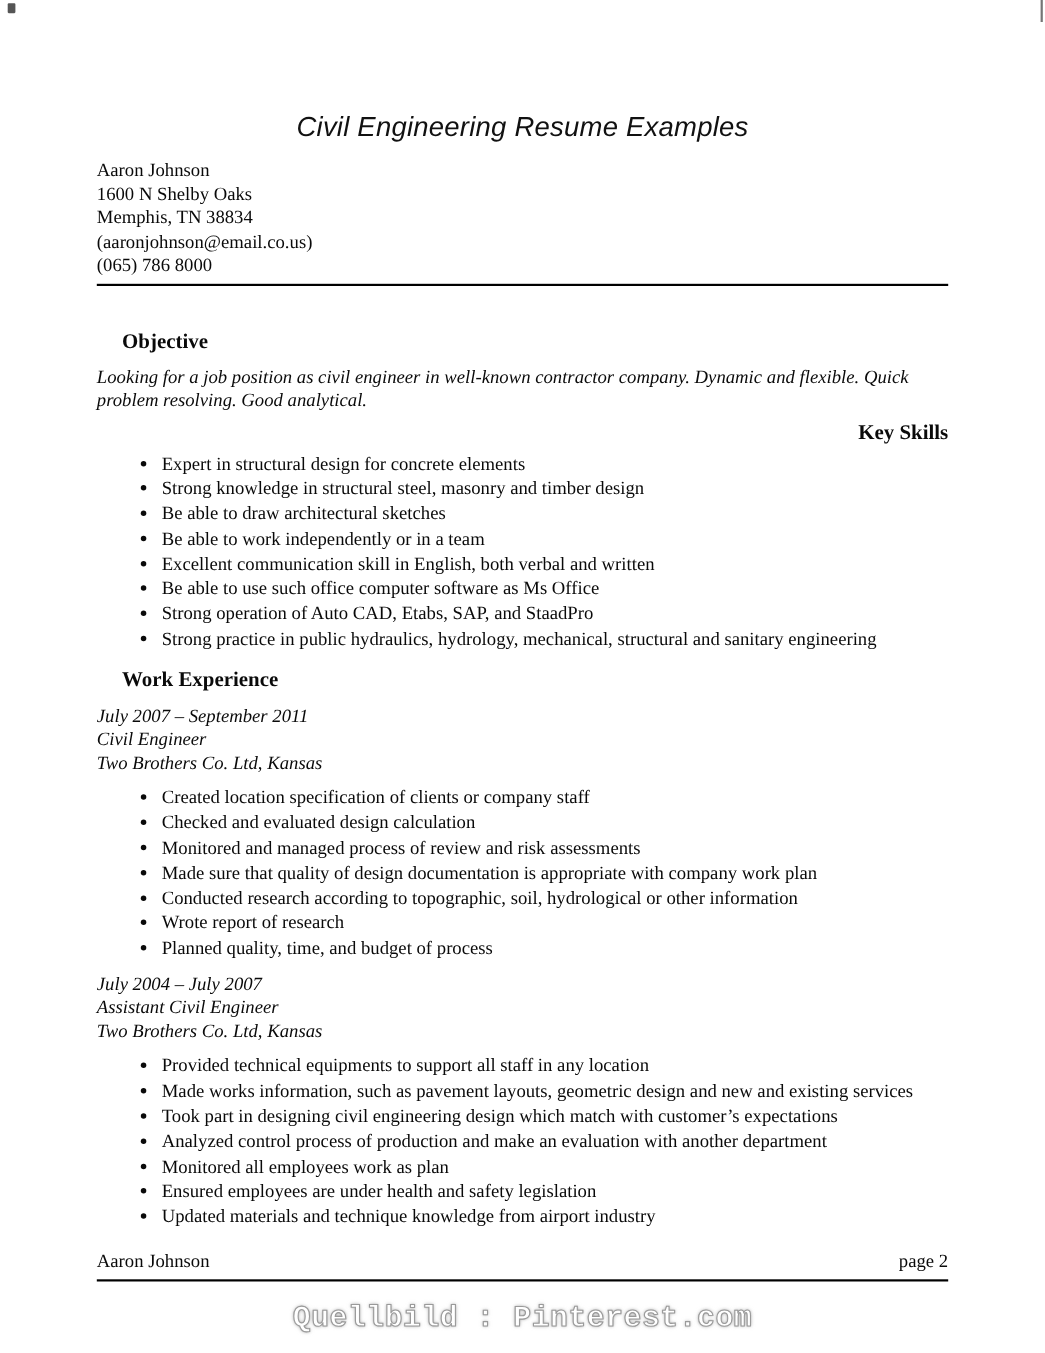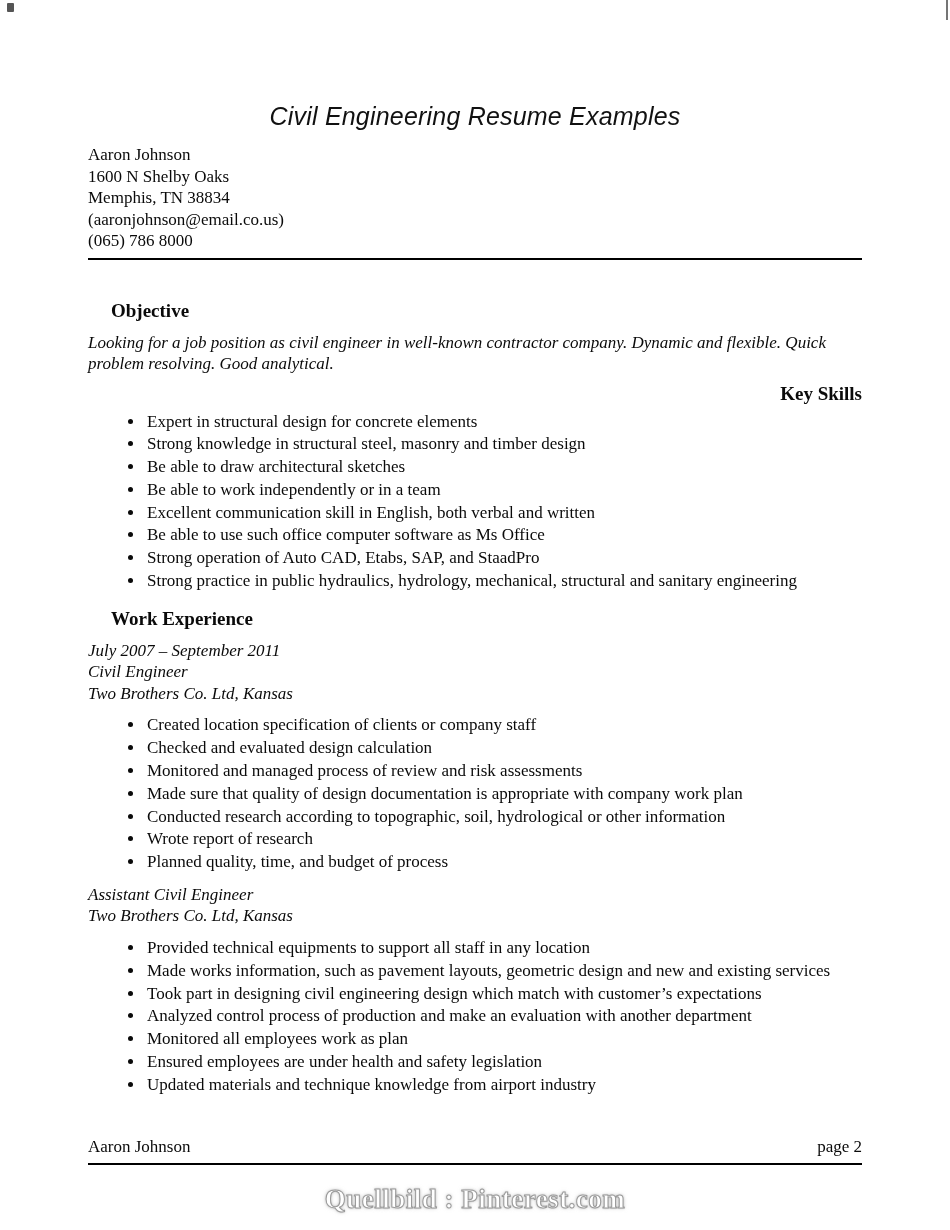--- a/index.html
+++ b/index.html
@@ -82,21 +82,21 @@
     justify-content: space-between;
     font-size: 17px;
     line-height: 21px;
   }
   .watermark {
     position: absolute;
     top: 1184px;
     left: 0;
     right: 0;
     text-align: center;
-    font-family: Liberation Serif, serif;
+    font-family: Liberation Mono, monospace;
     font-weight: bold;
     font-size: 27px;
     color: #ffffff;
     -webkit-text-stroke: 1px #9a9a9a;
     text-shadow: 0 0 2px rgba(140,140,140,0.85), 0 0 4px rgba(160,160,160,0.6);
     letter-spacing: 0.5px;
   }
   .scan-mark-tl {
     position: absolute;
     top: 3px;
@@ -167,20 +167,21 @@
         <li>Monitored and managed process of review and risk assessments</li>
         <li>Made sure that quality of design documentation is appropriate with company work plan</li>
         <li>Conducted research according to topographic, soil, hydrological or other information</li>
         <li>Wrote report of research</li>
         <li>Planned quality, time, and budget of process</li>
       </ul>
     </div>
 
     <div class="job">
       <div class="job-head">
+        <div>July 2004 – July 2007</div>
         <div>Assistant Civil Engineer</div>
         <div>Two Brothers Co. Ltd, Kansas</div>
       </div>
       <ul class="bullets">
         <li>Provided technical equipments to support all staff in any location</li>
         <li>Made works information, such as pavement layouts, geometric design and new and existing services</li>
         <li>Took part in designing civil engineering design which match with customer’s expectations</li>
         <li>Analyzed control process of production and make an evaluation with another department</li>
         <li>Monitored all employees work as plan</li>
         <li>Ensured employees are under health and safety legislation</li>

